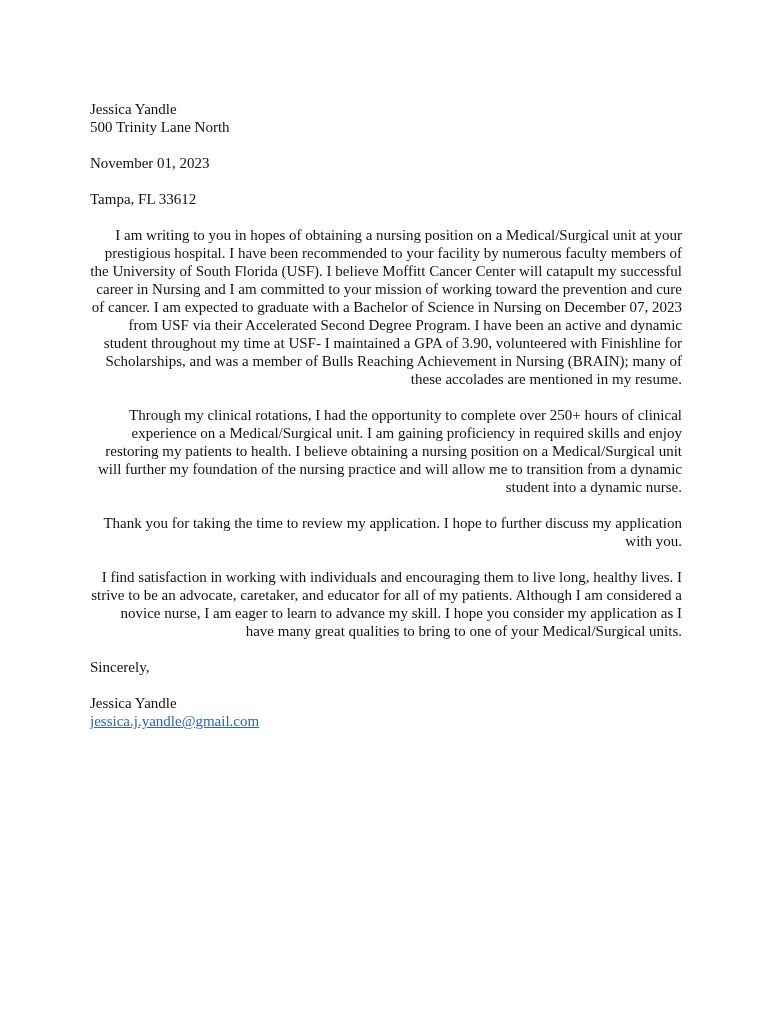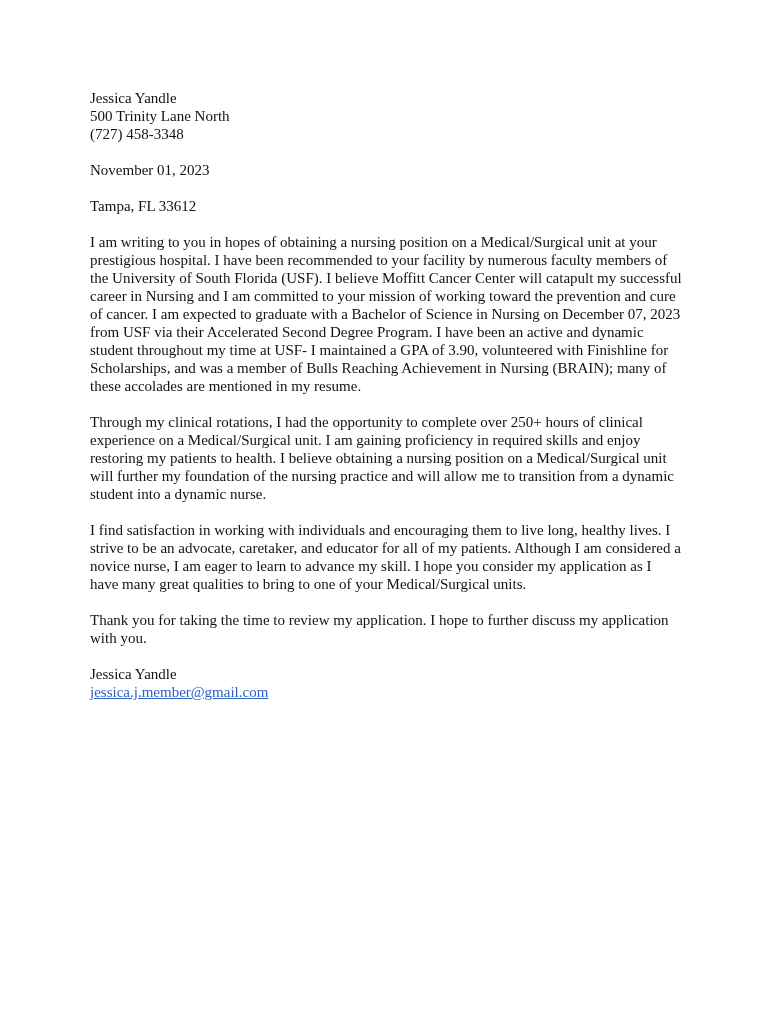--- a/index.html
+++ b/index.html
@@ -8,70 +8,71 @@
     background: #ffffff;
   }
   body {
     width: 768px;
     height: 1024px;
     position: relative;
     overflow: hidden;
   }
   .letter {
     position: absolute;
-    top: 89px;
+    top: 100px;
     left: 90px;
     width: 592px;
     font-family: "Liberation Serif", serif;
     font-size: 15px;
     line-height: 18px;
     color: #121212;
     text-align: left;
   }
   .block {
     margin: 0 0 18px 0;
   }
   .line {
     white-space: nowrap;
   }
   .para {
     margin: 0 0 18px 0;
+    text-align: right;
   }
   .email-link {
     text-decoration: underline;
     cursor: pointer;
   }
   .sig-block {
     margin: 0;
   }
 </style>
 </head>
 <body style="background: rgb(255, 255, 255);">
 
 <div class="letter">
 
   <div class="block">
     <div class="line">Jessica Yandle</div>
     <div class="line">500 Trinity Lane North</div>
-    <div class="line">(727) 458-3348</div>
   </div>
 
   <div class="block">November 01, 2023</div>
 
   <div class="block">
     <div class="line">Tampa, FL 33612</div>
   </div>
 
 
   <p class="para">I am writing to you in hopes of obtaining a nursing position on a Medical/Surgical unit at your prestigious hospital. I have been recommended to your facility by numerous faculty members of the University of South Florida (USF). I believe Moffitt Cancer Center will catapult my successful career in Nursing and I am committed to your mission of working toward the prevention and cure of cancer. I am expected to graduate with a Bachelor of Science in Nursing on December 07, 2023 from USF via their Accelerated Second Degree Program. I have been an active and dynamic student throughout my time at USF- I maintained a GPA of 3.90, volunteered with Finishline for Scholarships, and was a member of Bulls Reaching Achievement in Nursing (BRAIN); many of these accolades are mentioned in my resume.</p>
   <p class="para">Through my clinical rotations, I had the opportunity to complete over 250+ hours of clinical experience on a Medical/Surgical unit. I am gaining proficiency in required skills and enjoy restoring my patients to health. I believe obtaining a nursing position on a Medical/Surgical unit will further my foundation of the nursing practice and will allow me to transition from a dynamic student into a dynamic nurse.</p>
+  <p class="para">Thank you for taking the time to review my application. I hope to further discuss my application with you.</p>
   <p class="para">I find satisfaction in working with individuals and encouraging them to live long, healthy lives. I strive to be an advocate, caretaker, and educator for all of my patients. Although I am considered a novice nurse, I am eager to learn to advance my skill. I hope you consider my application as I have many great qualities to bring to one of your Medical/Surgical units.</p>
-  <p class="para">Thank you for taking the time to review my application. I hope to further discuss my application with you.</p>
 
+  <div class="block">Sincerely,</div>
 
   <div class="sig-block">
     <div class="line">Jessica Yandle</div>
     <div class="line">
-      <a class="email-link" style="color: rgb(43, 98, 196);">jessica.j.member@gmail.com</a>
+      <a class="email-link" style="color: rgb(43, 98, 196);">jessica.j.yandle@gmail.com</a>
     </div>
   </div>
 
 </div>
 
 </body></html>

